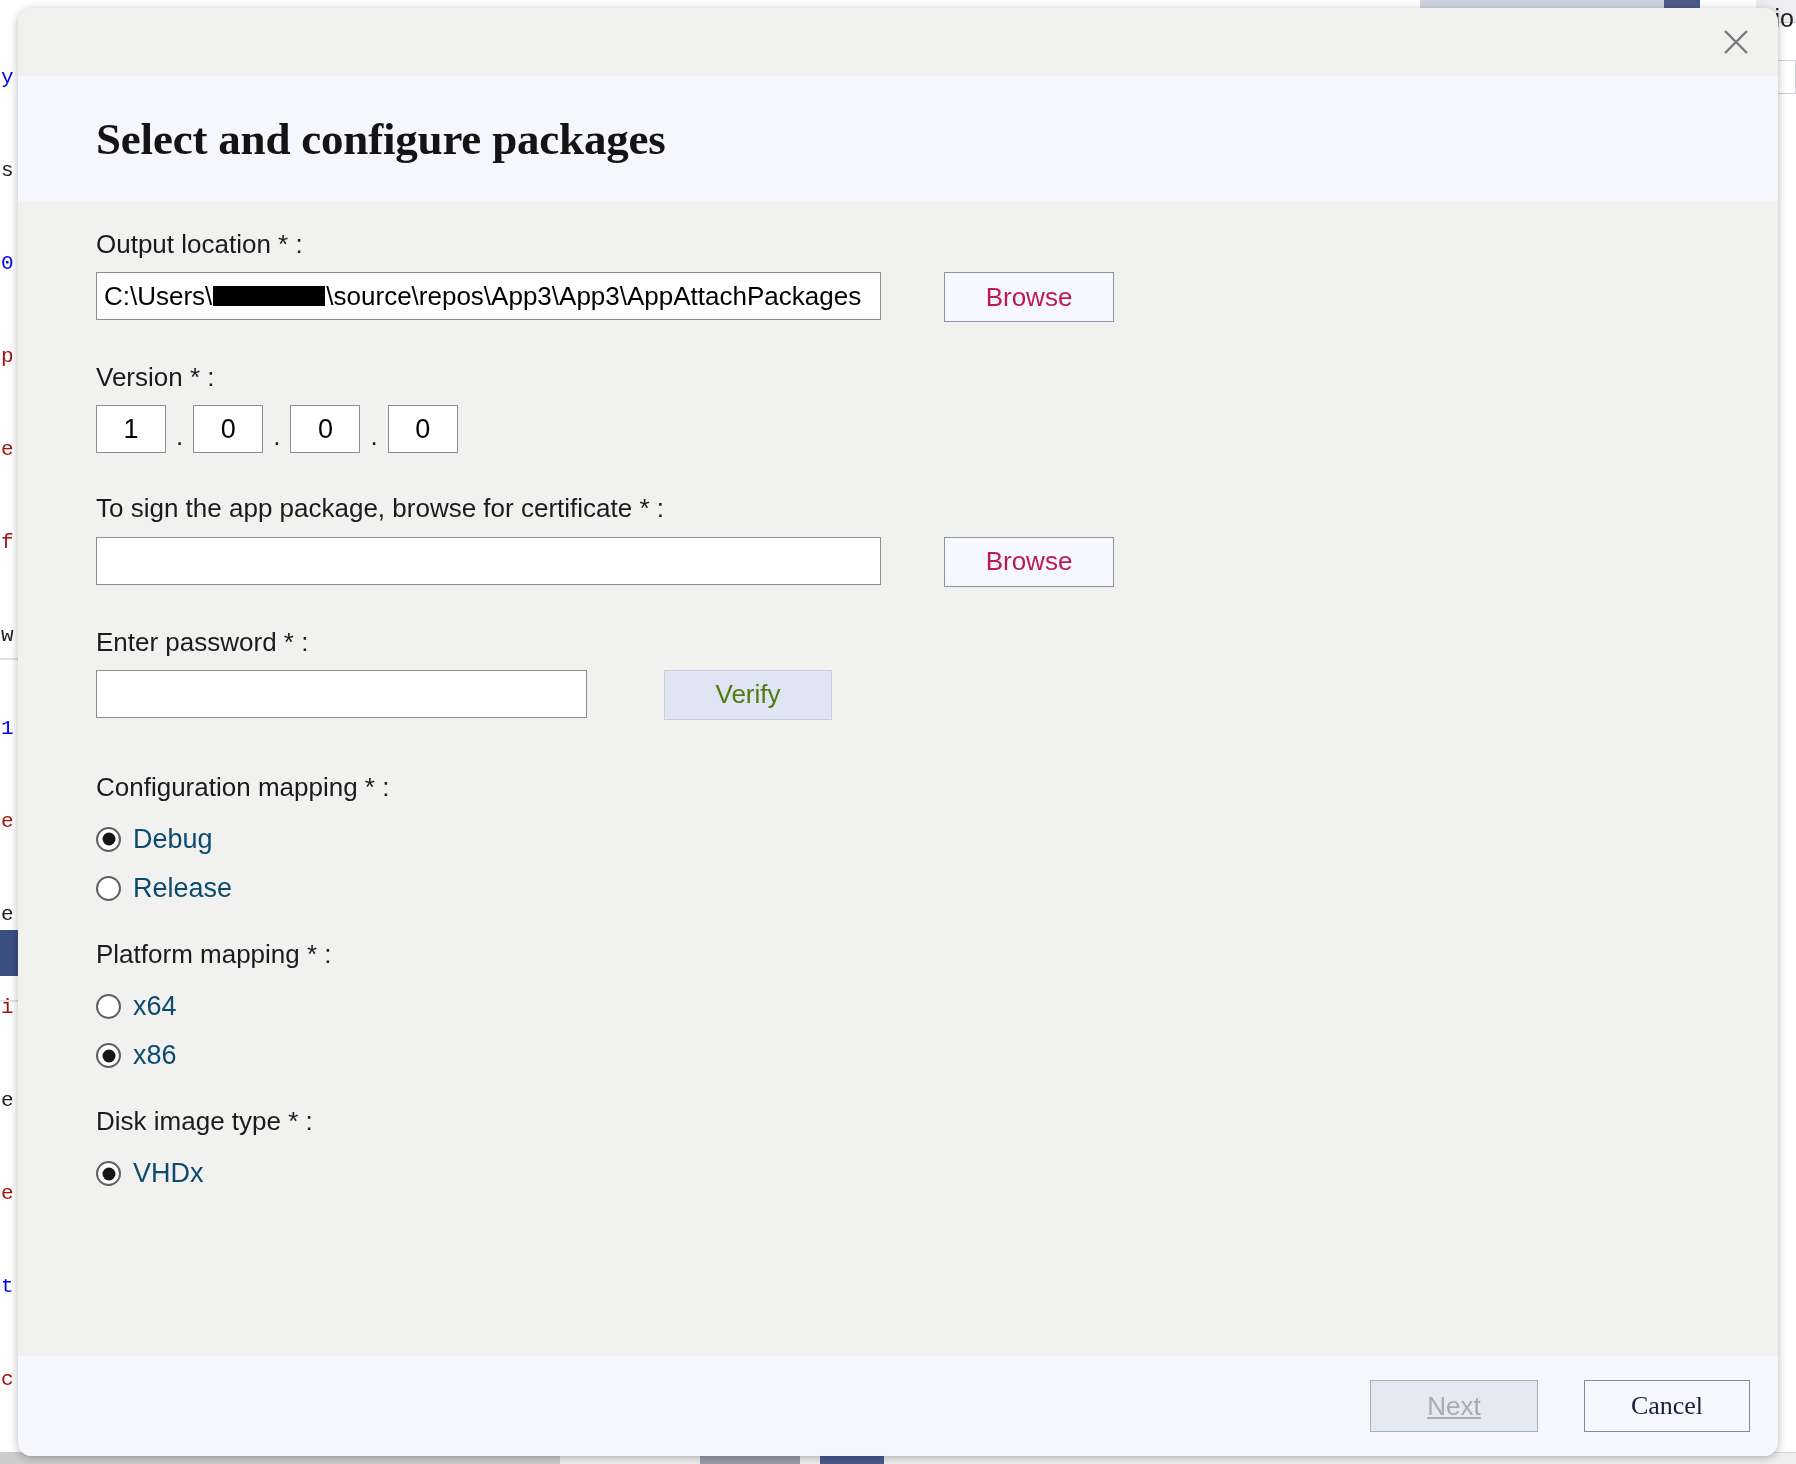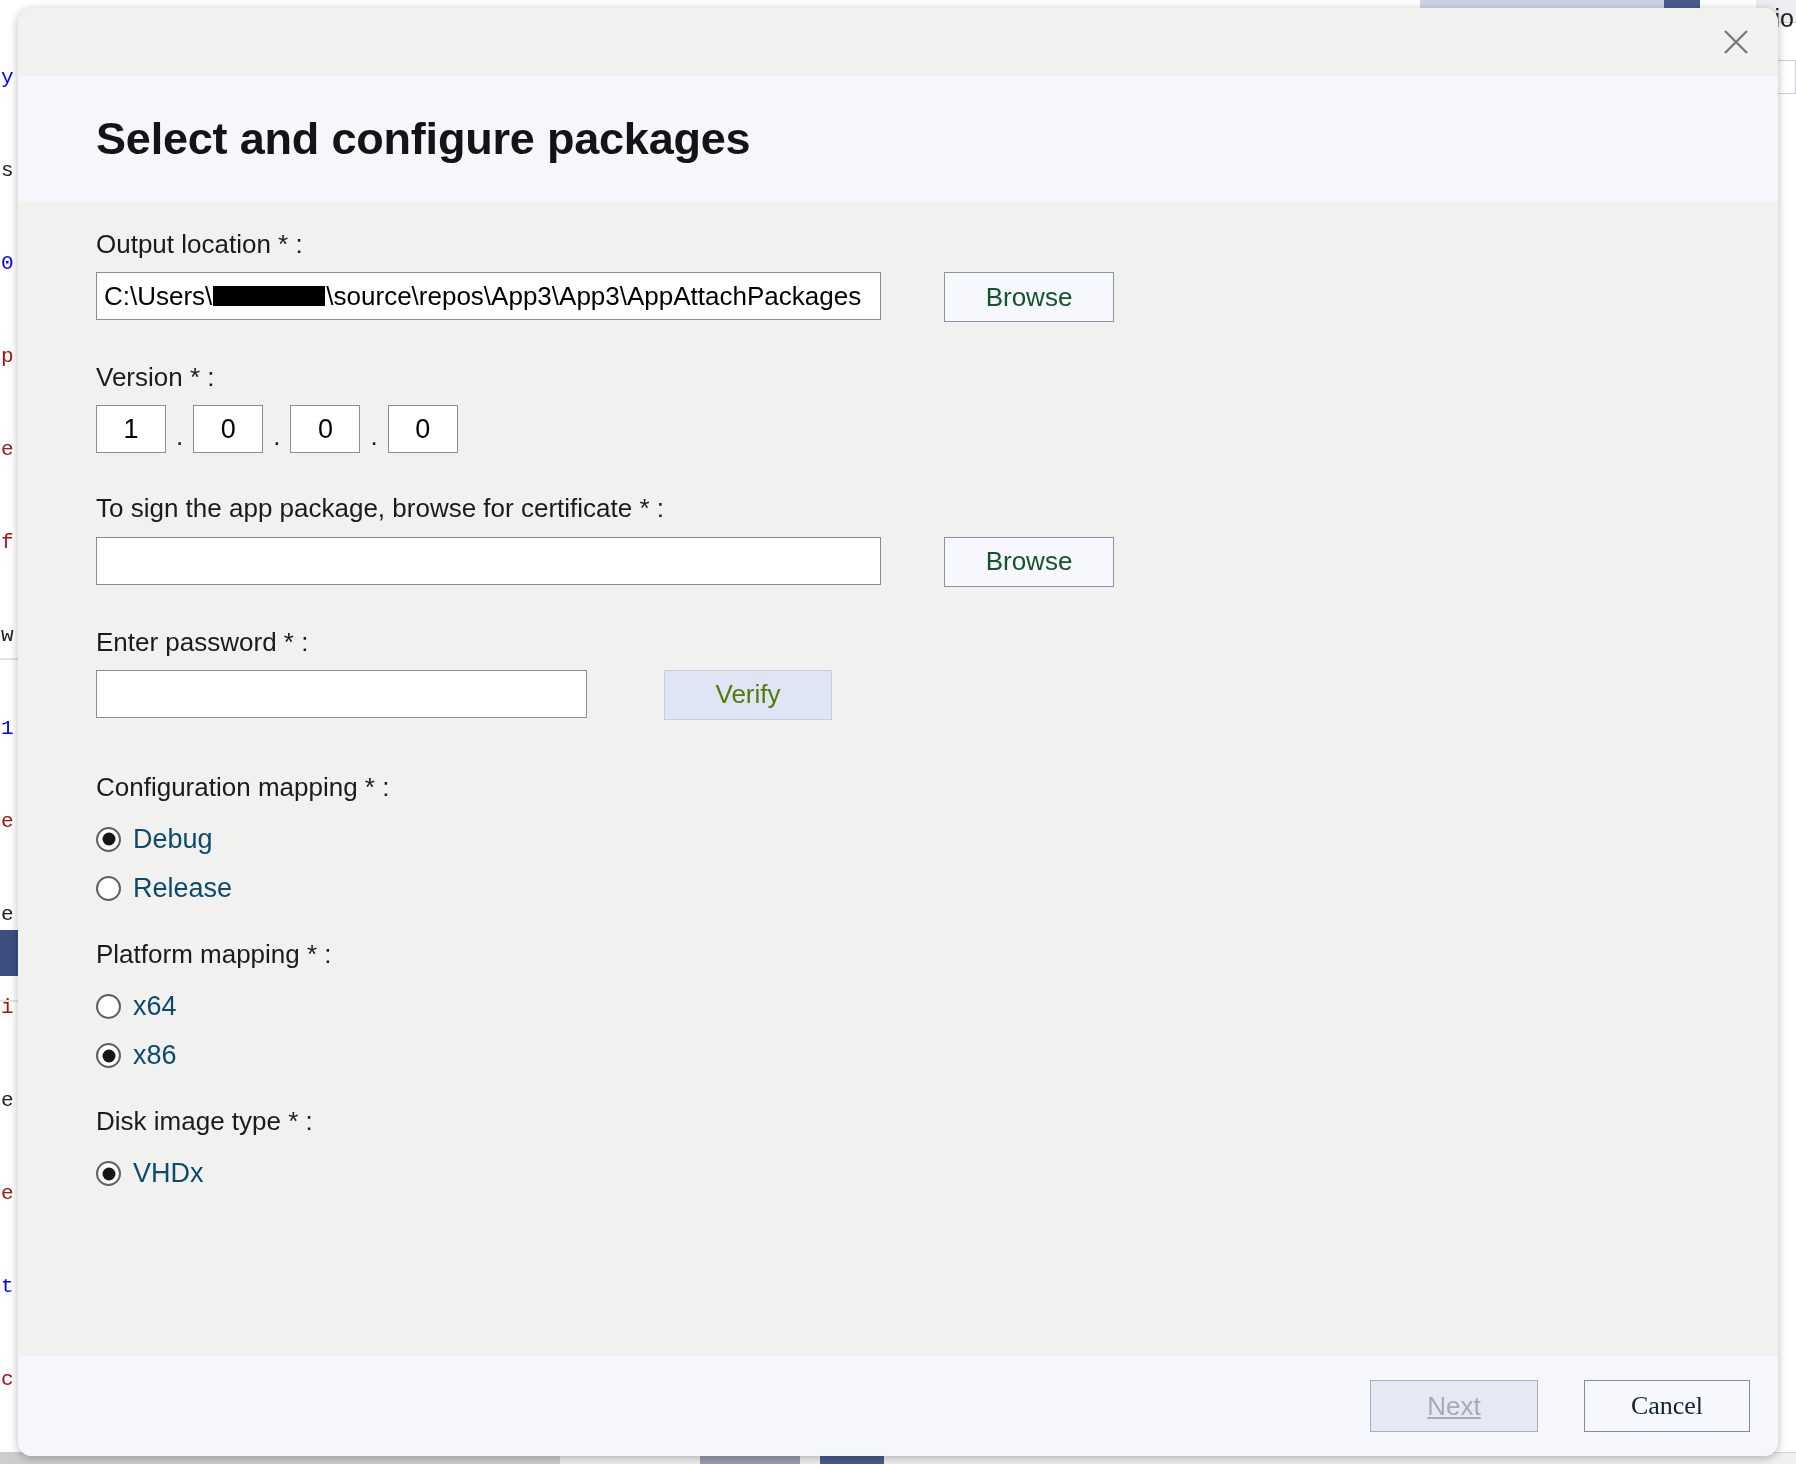--- a/index.html
+++ b/index.html
@@ -176,20 +176,21 @@
   .dlg-close svg { display: block; }
 
   
   .dlg-header {
     flex: 0 0 125px;
     background: #f5f7fc;
     display: flex;
     align-items: center;
     padding-left: 78px;
     box-sizing: border-box;
+    font-family: Liberation Serif, serif;
   }
   .dlg-title {
     font-size: 45px;
     font-weight: bold;
     color: #141414;
     letter-spacing: -0.2px;
   }
 
   
   .dlg-body {
@@ -254,21 +255,21 @@
     font-family: "Liberation Sans", sans-serif;
     font-size: 26px;
     box-sizing: border-box;
     cursor: pointer;
   }
   .btn-browse {
     width: 170px;
     height: 50px;
     background: #f6f8fd;
     border: 1px solid #8a93a8;
-    color: #14532d;
+    color: #be185d;
     margin-left: 63px;
   }
   .btn-verify {
     width: 168px;
     height: 50px;
     background: #dfe5f2;
     border: 1px solid #c8cddb;
     color: #4d7c0f;
     margin-left: 77px;
     cursor: default;

